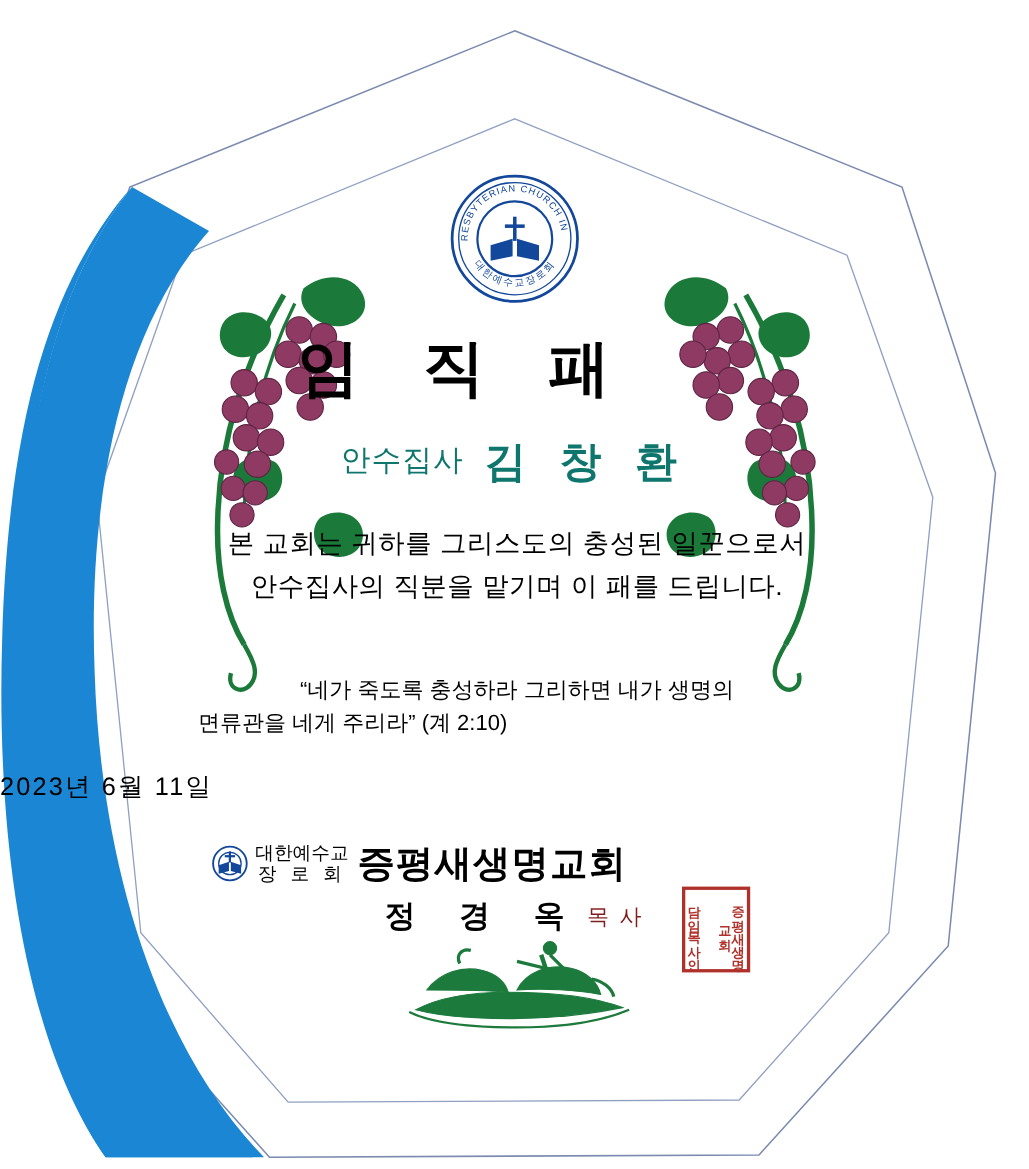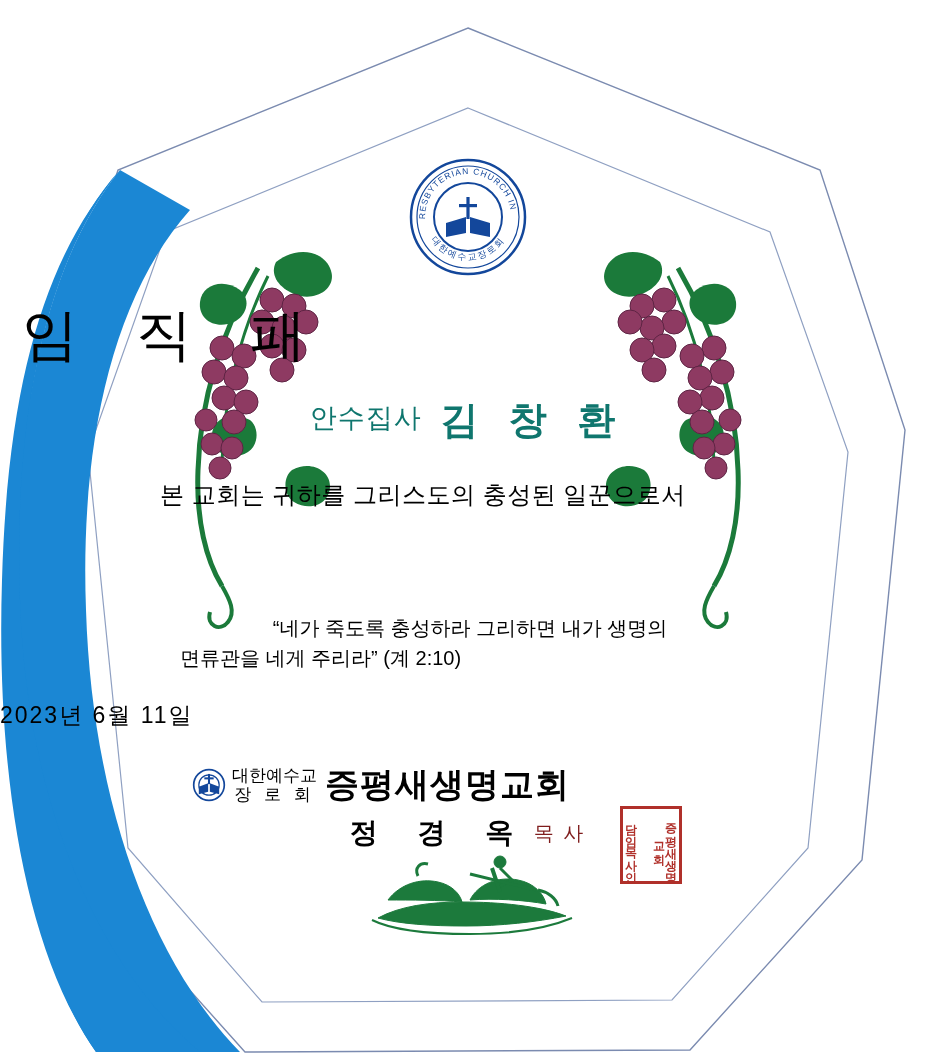--- a/index.html
+++ b/index.html
@@ -32,22 +32,23 @@
     height: 1063px;
     z-index: 5;
   }
 
   
   .title {
     position: absolute;
     top: 298px;
     left: 0;
     width: 825px;
+    text-align: center;
     font-size: 56px;
-    font-weight: normal;
+    font-weight: bold;
     letter-spacing: 22px;
     text-indent: 22px;
     color: #000000;
     font-family: "Liberation Serif", serif;
   }
   .recipient-line {
     position: absolute;
     top: 395px;
     left: 0;
     width: 935px;
@@ -65,20 +66,21 @@
     font-weight: bold;
     letter-spacing: 10px;
     margin-left: 14px;
     font-family: "Liberation Sans", sans-serif;
   }
   .body-text {
     position: absolute;
     top: 475px;
     left: 160px;
     width: 620px;
+    text-align: center;
     font-size: 24px;
     line-height: 39px;
     letter-spacing: 0.5px;
     color: #000000;
   }
   .verse {
     position: absolute;
     top: 613px;
     left: 180px;
     width: 580px;
@@ -296,20 +298,21 @@
 
     <div class="title">임 직 패</div>
 
     <div class="recipient-line">
       <span class="recipient-role">안수집사</span>
       <span class="recipient-name">김 창 환</span>
     </div>
 
     <div class="body-text">
       <div>본 교회는 귀하를 그리스도의 충성된 일꾼으로서</div>
+      <div>안수집사의 직분을 맡기며 이 패를 드립니다.</div>
     </div>
 
     <div class="verse">
       <div>“네가 죽도록 충성하라 그리하면 내가 생명의</div>
       <div class="l2">면류관을 네게 주리라” (계 2:10)</div>
     </div>
 
     <div class="date">2023년   6월   11일</div>
 
     <div class="sig-block">

